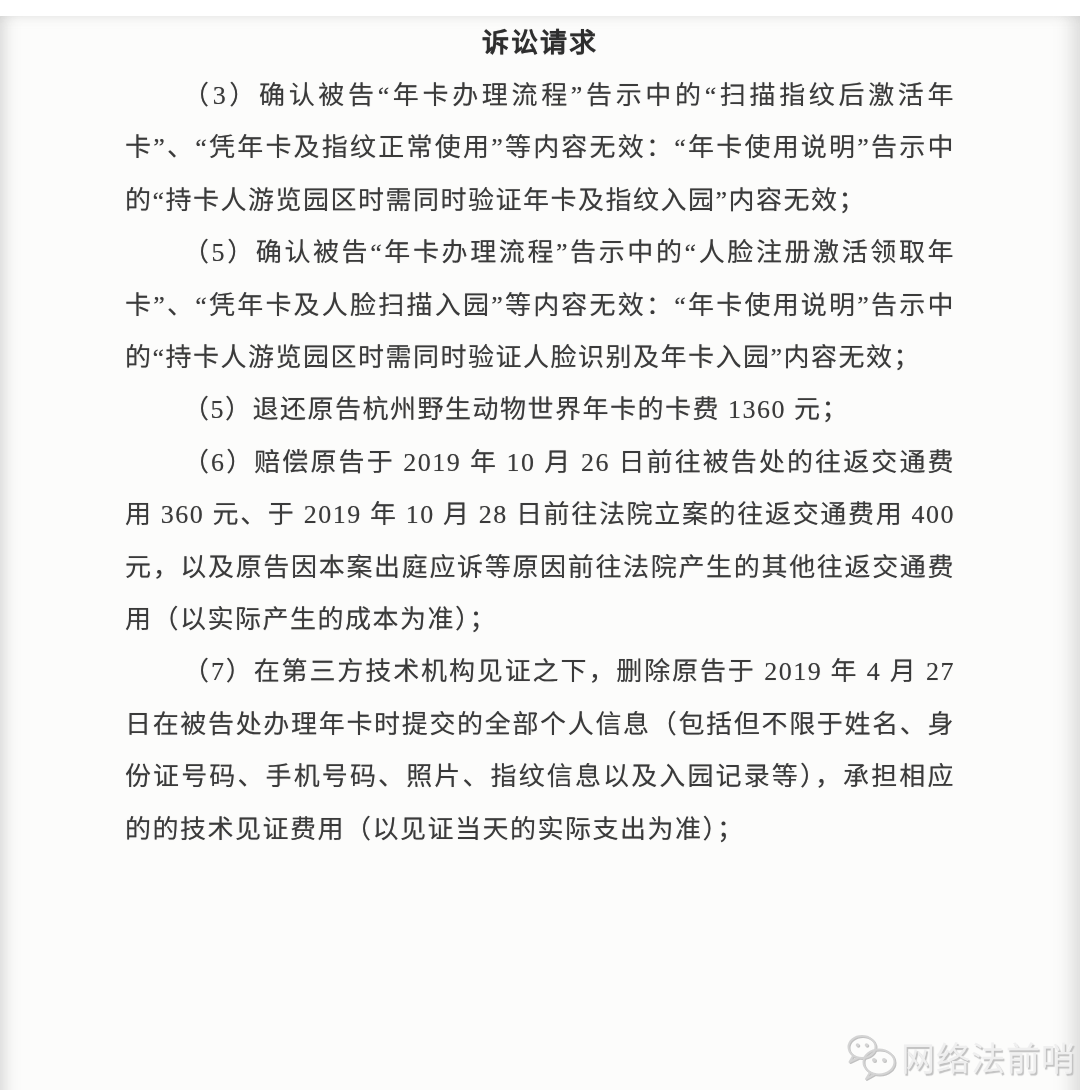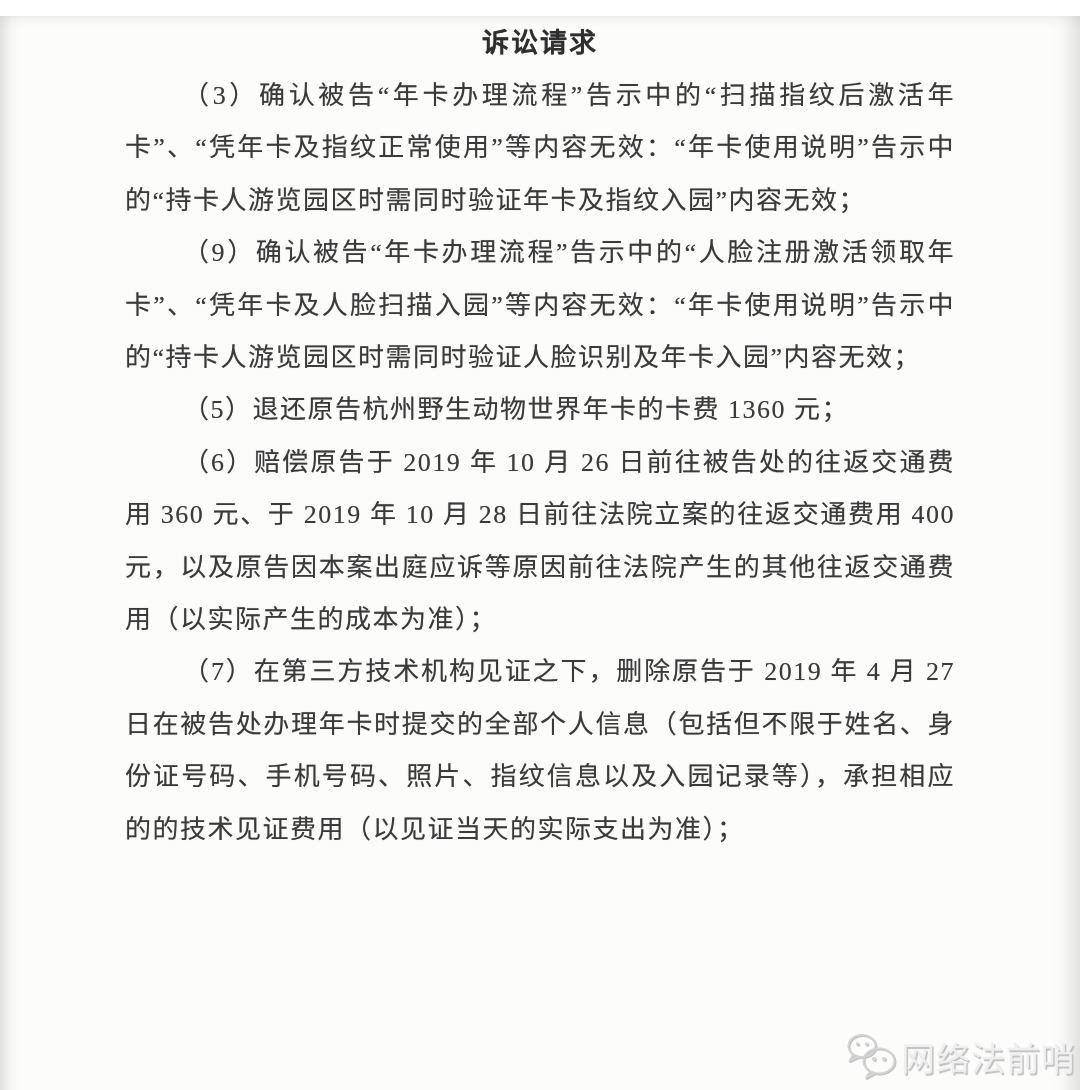--- a/index.html
+++ b/index.html
@@ -44,21 +44,21 @@
     text-justify: inter-ideograph;
     text-indent: 58px;
     color: var(--text, #3a3a3a);
     text-shadow: 0 0 0.7px rgba(60,60,60,0.45);
   }
   .watermark {
     position: absolute;
     top: 1016px;
     right: 4px;
     display: flex;
-    align-items: flex-start;
+    align-items: flex-end;
     gap: 2px;
     user-select: none;
     pointer-events: none;
   }
   .watermark .wm-text {
     font-size: 34px;
     letter-spacing: 1px;
     font-family: "Liberation Sans", "DejaVu Sans", sans-serif;
     color: var(--watermark, #eeeeee);
     text-shadow:
@@ -72,21 +72,21 @@
   }
 </style>
 </head>
 <body>
 
 <div class="page">
 
   <h1 class="doc-title">诉讼请求</h1>
 
   <p class="claim">（3）确认被告“年卡办理流程”告示中的“扫描指纹后激活年卡”、“凭年卡及指纹正常使用”等内容无效：“年卡使用说明”告示中的“持卡人游览园区时需同时验证年卡及指纹入园”内容无效；</p>
-  <p class="claim">（9）确认被告“年卡办理流程”告示中的“人脸注册激活领取年卡”、“凭年卡及人脸扫描入园”等内容无效：“年卡使用说明”告示中的“持卡人游览园区时需同时验证人脸识别及年卡入园”内容无效；</p>
+  <p class="claim">（5）确认被告“年卡办理流程”告示中的“人脸注册激活领取年卡”、“凭年卡及人脸扫描入园”等内容无效：“年卡使用说明”告示中的“持卡人游览园区时需同时验证人脸识别及年卡入园”内容无效；</p>
   <p class="claim">（5）退还原告杭州野生动物世界年卡的卡费 1360 元；</p>
   <p class="claim">（6）赔偿原告于 2019 年 10 月 26 日前往被告处的往返交通费用 360 元、于 2019 年 10 月 28 日前往法院立案的往返交通费用 400 元，以及原告因本案出庭应诉等原因前往法院产生的其他往返交通费用（以实际产生的成本为准）；</p>
   <p class="claim">（7）在第三方技术机构见证之下，删除原告于 2019 年 4 月 27 日在被告处办理年卡时提交的全部个人信息（包括但不限于姓名、身份证号码、手机号码、照片、指纹信息以及入园记录等），承担相应的的技术见证费用（以见证当天的实际支出为准）；</p>
 
   <div class="watermark">
     <svg class="wm-icon" width="54" height="48" viewBox="0 0 54 48" aria-hidden="true">
       <g fill="none" stroke="#d4d4d4" stroke-width="2" stroke-linejoin="round" stroke-linecap="round">
         <ellipse cx="17" cy="14" rx="13.5" ry="11"></ellipse>
         <path d="M8 23 L4.5 29 L13 25"></path>
         <ellipse cx="34" cy="29" rx="15.5" ry="12.5"></ellipse>

